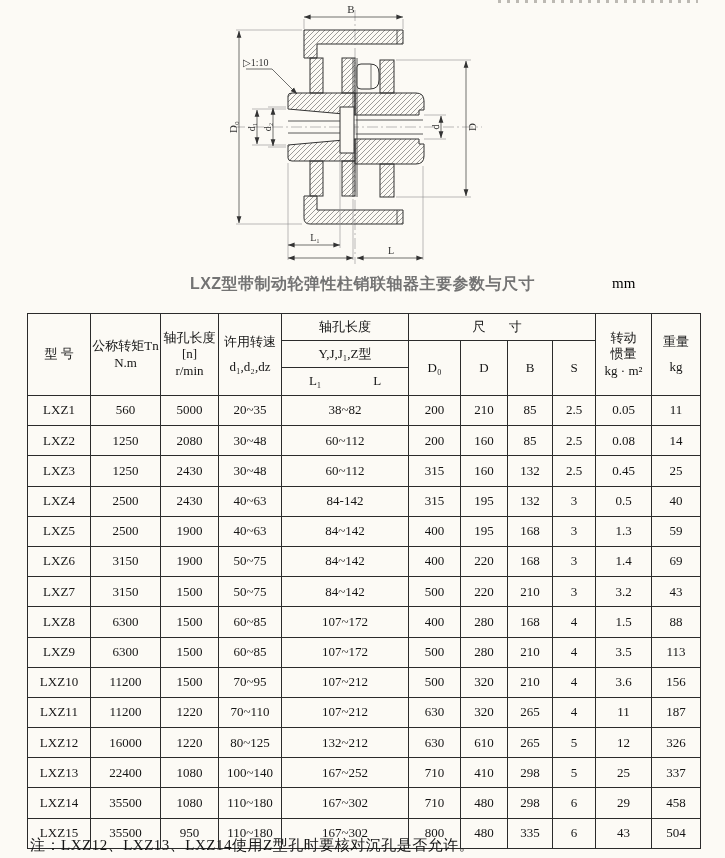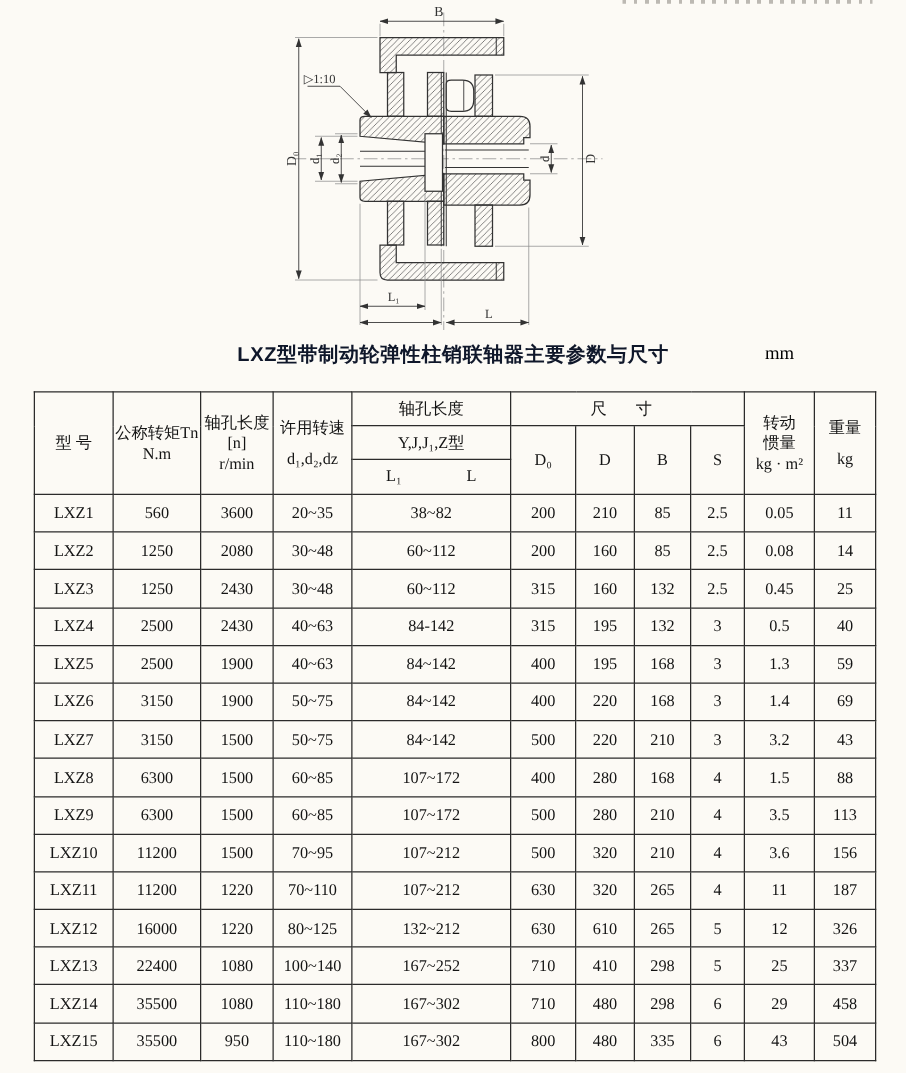--- a/index.html
+++ b/index.html
@@ -24,21 +24,21 @@
   .drawing{position:absolute;left:222px;top:2px;width:312px;height:270px;}
   .drawing svg{display:block;}
   .dim-text{font-family:"Liberation Serif","DejaVu Serif",serif;font-size:11px;fill:#333;}
   .dim-text-sm{font-family:"Liberation Serif","DejaVu Serif",serif;font-size:10px;fill:#333;}
 
   
   .title-row{position:absolute;left:0;top:274px;width:725px;height:22px;}
   .doc-title{
     position:absolute;left:0;right:0;text-align:center;
     font-family:"Liberation Sans","DejaVu Sans",sans-serif;
-    font-weight:bold;font-size:16px;color:#0f172a;letter-spacing:.5px;
+    font-weight:bold;font-size:16px;color:#737373;letter-spacing:.5px;
   }
   .unit-label{
     position:absolute;left:612px;top:1px;font-size:15px;color:#000000;
     font-family:"Liberation Serif","DejaVu Serif",serif;
   }
 
   
   .spec-table{
     position:absolute;left:27px;top:313px;
     border-collapse:collapse;table-layout:fixed;width:674px;
@@ -242,21 +242,21 @@
             <span>L₁</span>
             <span>L</span>
           </div>
         </th>
       </tr>
     </thead>
     <tbody>
         <tr>
           <td>LXZ1</td>
           <td>560</td>
-          <td>3600</td>
+          <td>5000</td>
           <td>20~35</td>
           <td>38~82</td>
           <td>200</td>
           <td>210</td>
           <td>85</td>
           <td>2.5</td>
           <td>0.05</td>
           <td>11</td>
         </tr>
         <tr>
@@ -437,14 +437,15 @@
           <td>800</td>
           <td>480</td>
           <td>335</td>
           <td>6</td>
           <td>43</td>
           <td>504</td>
         </tr>
       </tbody>
   </table>
 
+  <div class="note">注：LXZ12、LXZ13、LXZ14使用Z型孔时要核对沉孔是否允许。</div>
 
 </div>
 
 </body></html>

